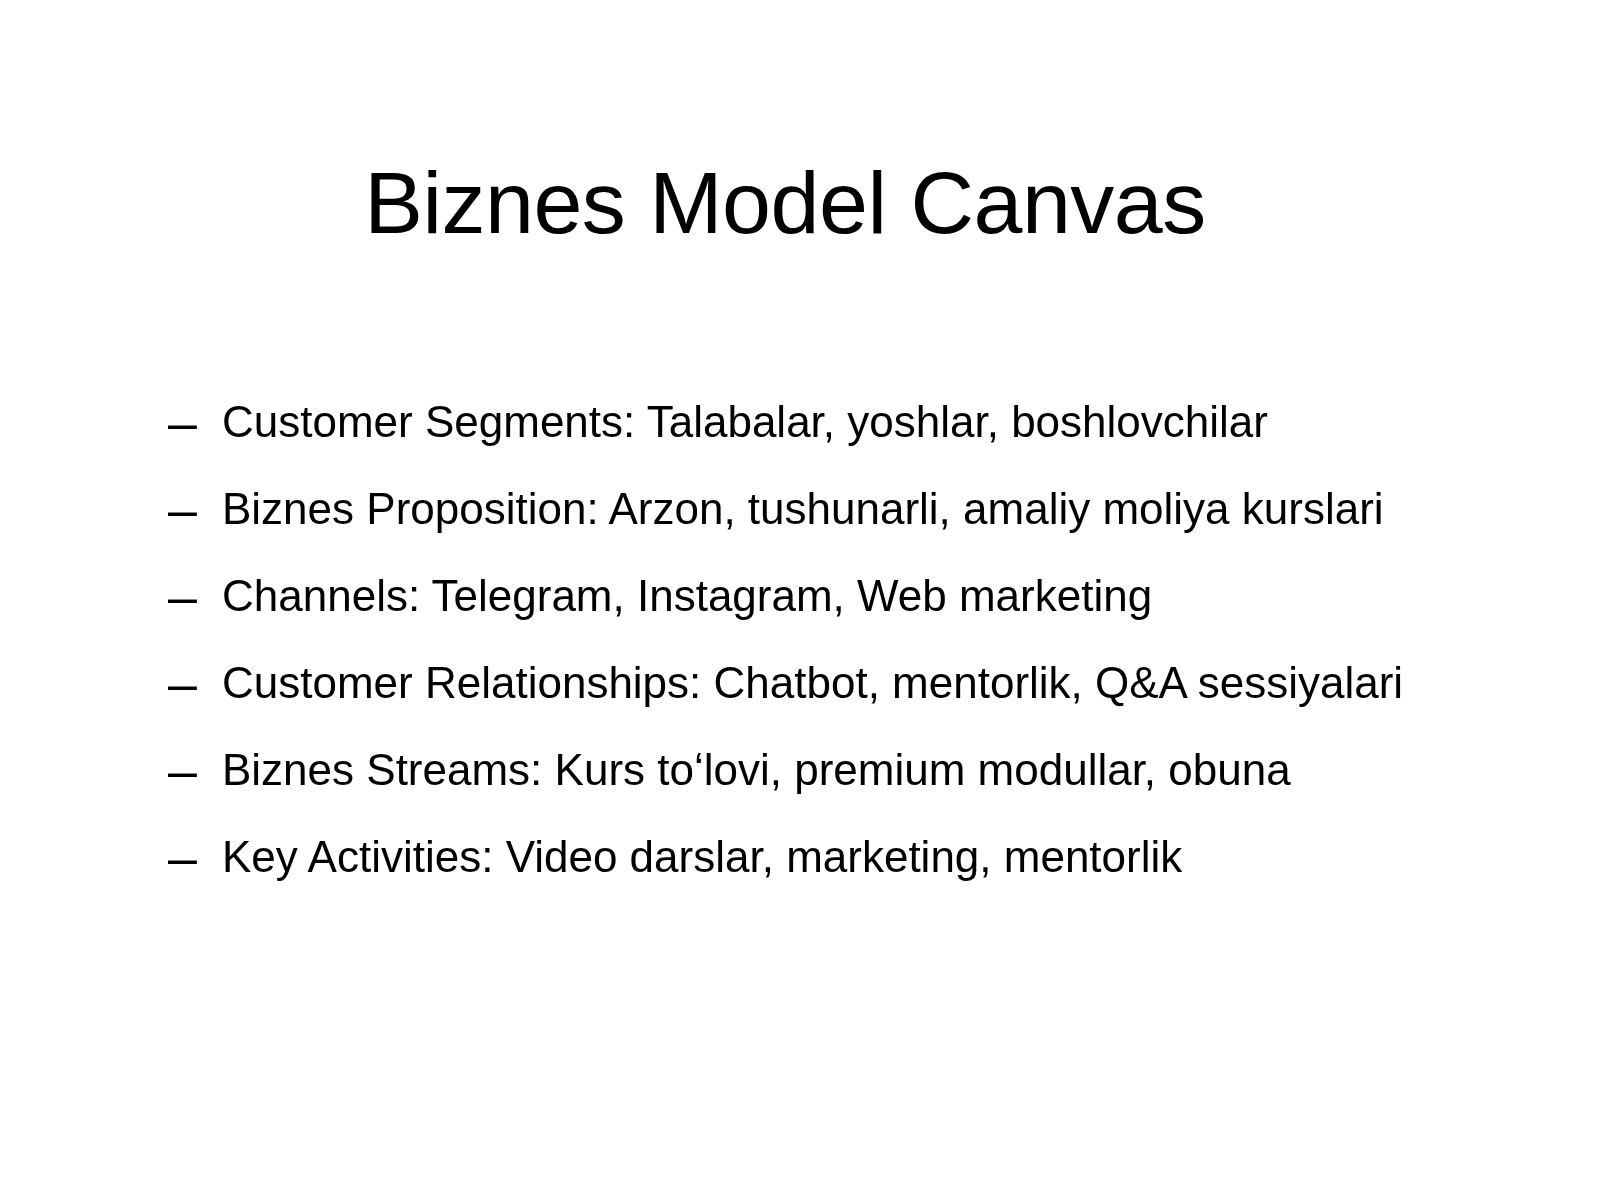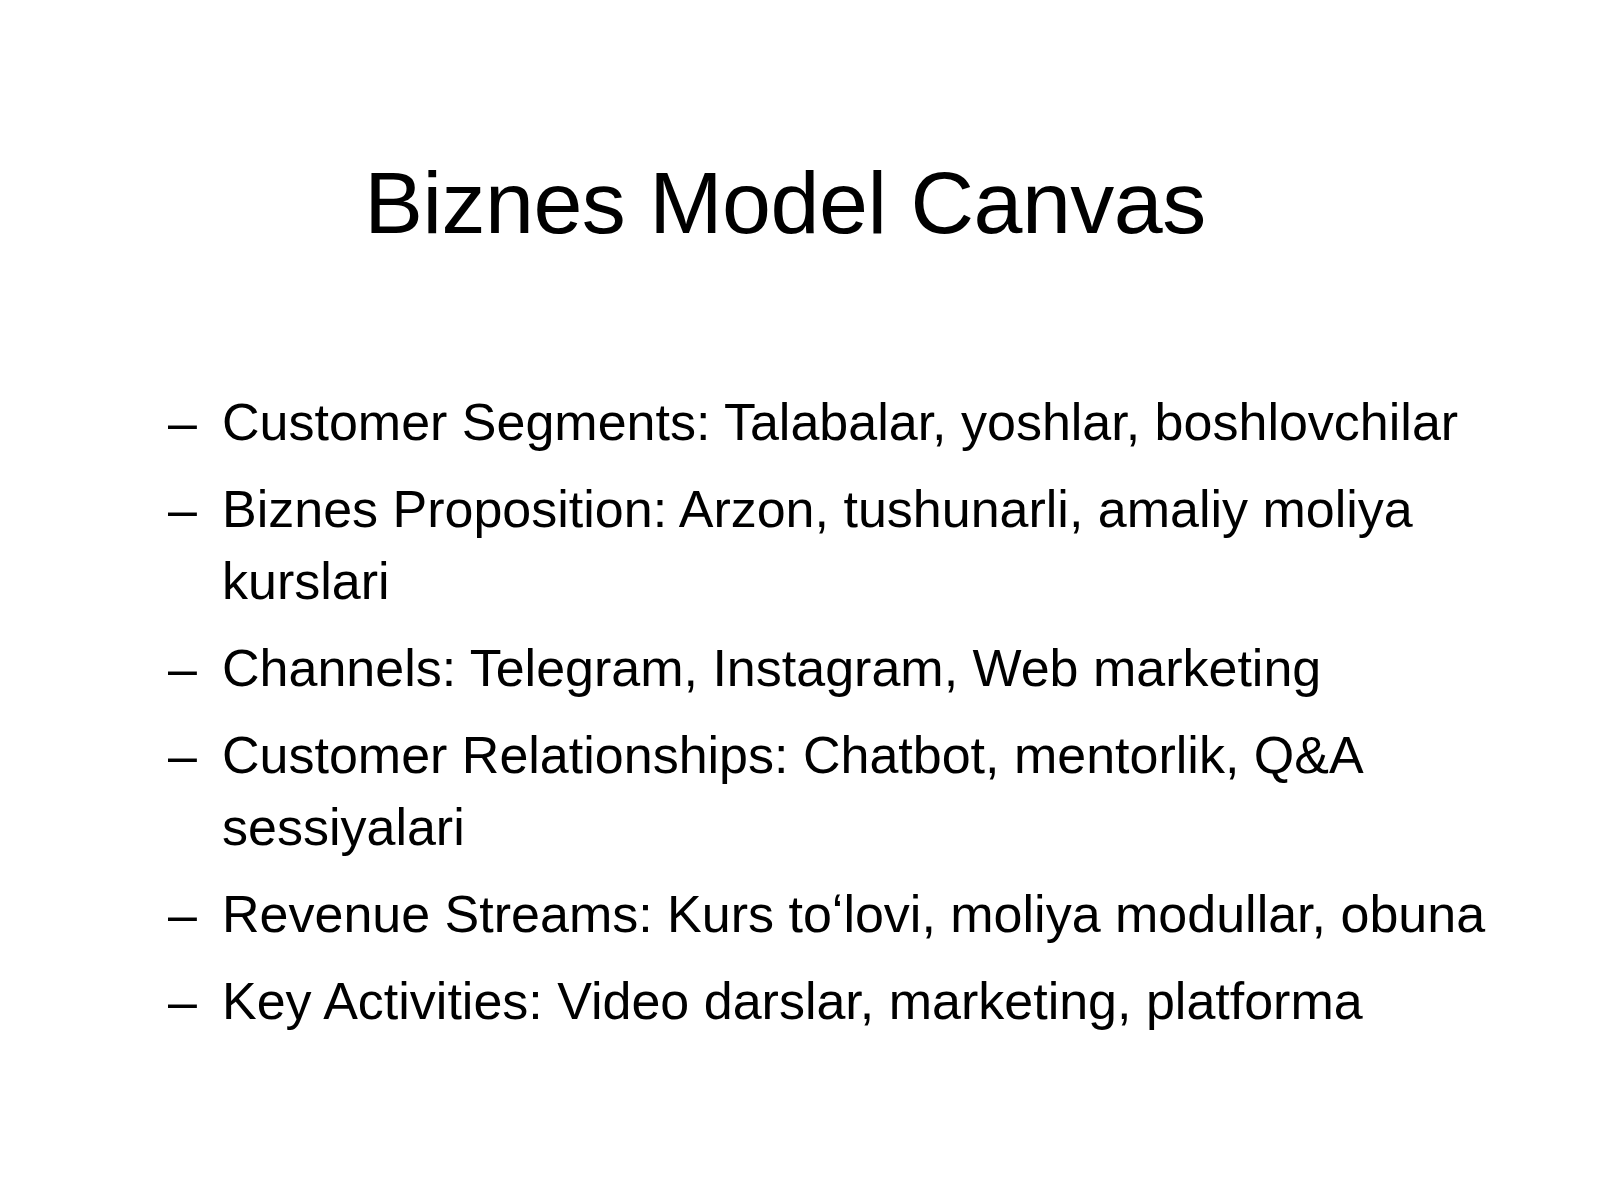--- a/index.html
+++ b/index.html
@@ -63,21 +63,21 @@
     flex: 0 0 auto;
     width: 54px;
     font-size: 52px;
     line-height: 72px;
     color: #000000;
     text-align: left;
   }
 
   .bullet-text {
     flex: 1 1 auto;
-    font-size: 52px;
+    font-size: 44px;
     line-height: 72px;
     color: #000000;
     word-wrap: break-word;
   }
 </style>
 </head>
 <body>
 
 <div class="slide">
 
@@ -100,23 +100,23 @@
       <span class="bullet-text">Channels: Telegram, Instagram, Web marketing</span>
     </li>
 
     <li class="bullet-item">
       <span class="bullet-marker">–</span>
       <span class="bullet-text">Customer Relationships: Chatbot, mentorlik, Q&amp;A sessiyalari</span>
     </li>
 
     <li class="bullet-item">
       <span class="bullet-marker">–</span>
-      <span class="bullet-text">Revenue Streams: Kurs toʻlovi, moliya modullar, obuna</span>
+      <span class="bullet-text">Biznes Streams: Kurs toʻlovi, premium modullar, obuna</span>
     </li>
 
     <li class="bullet-item">
       <span class="bullet-marker">–</span>
-      <span class="bullet-text">Key Activities: Video darslar, marketing, platforma</span>
+      <span class="bullet-text">Key Activities: Video darslar, marketing, mentorlik</span>
     </li>
 
   </ul>
 
 </div>
 
 </body></html>

